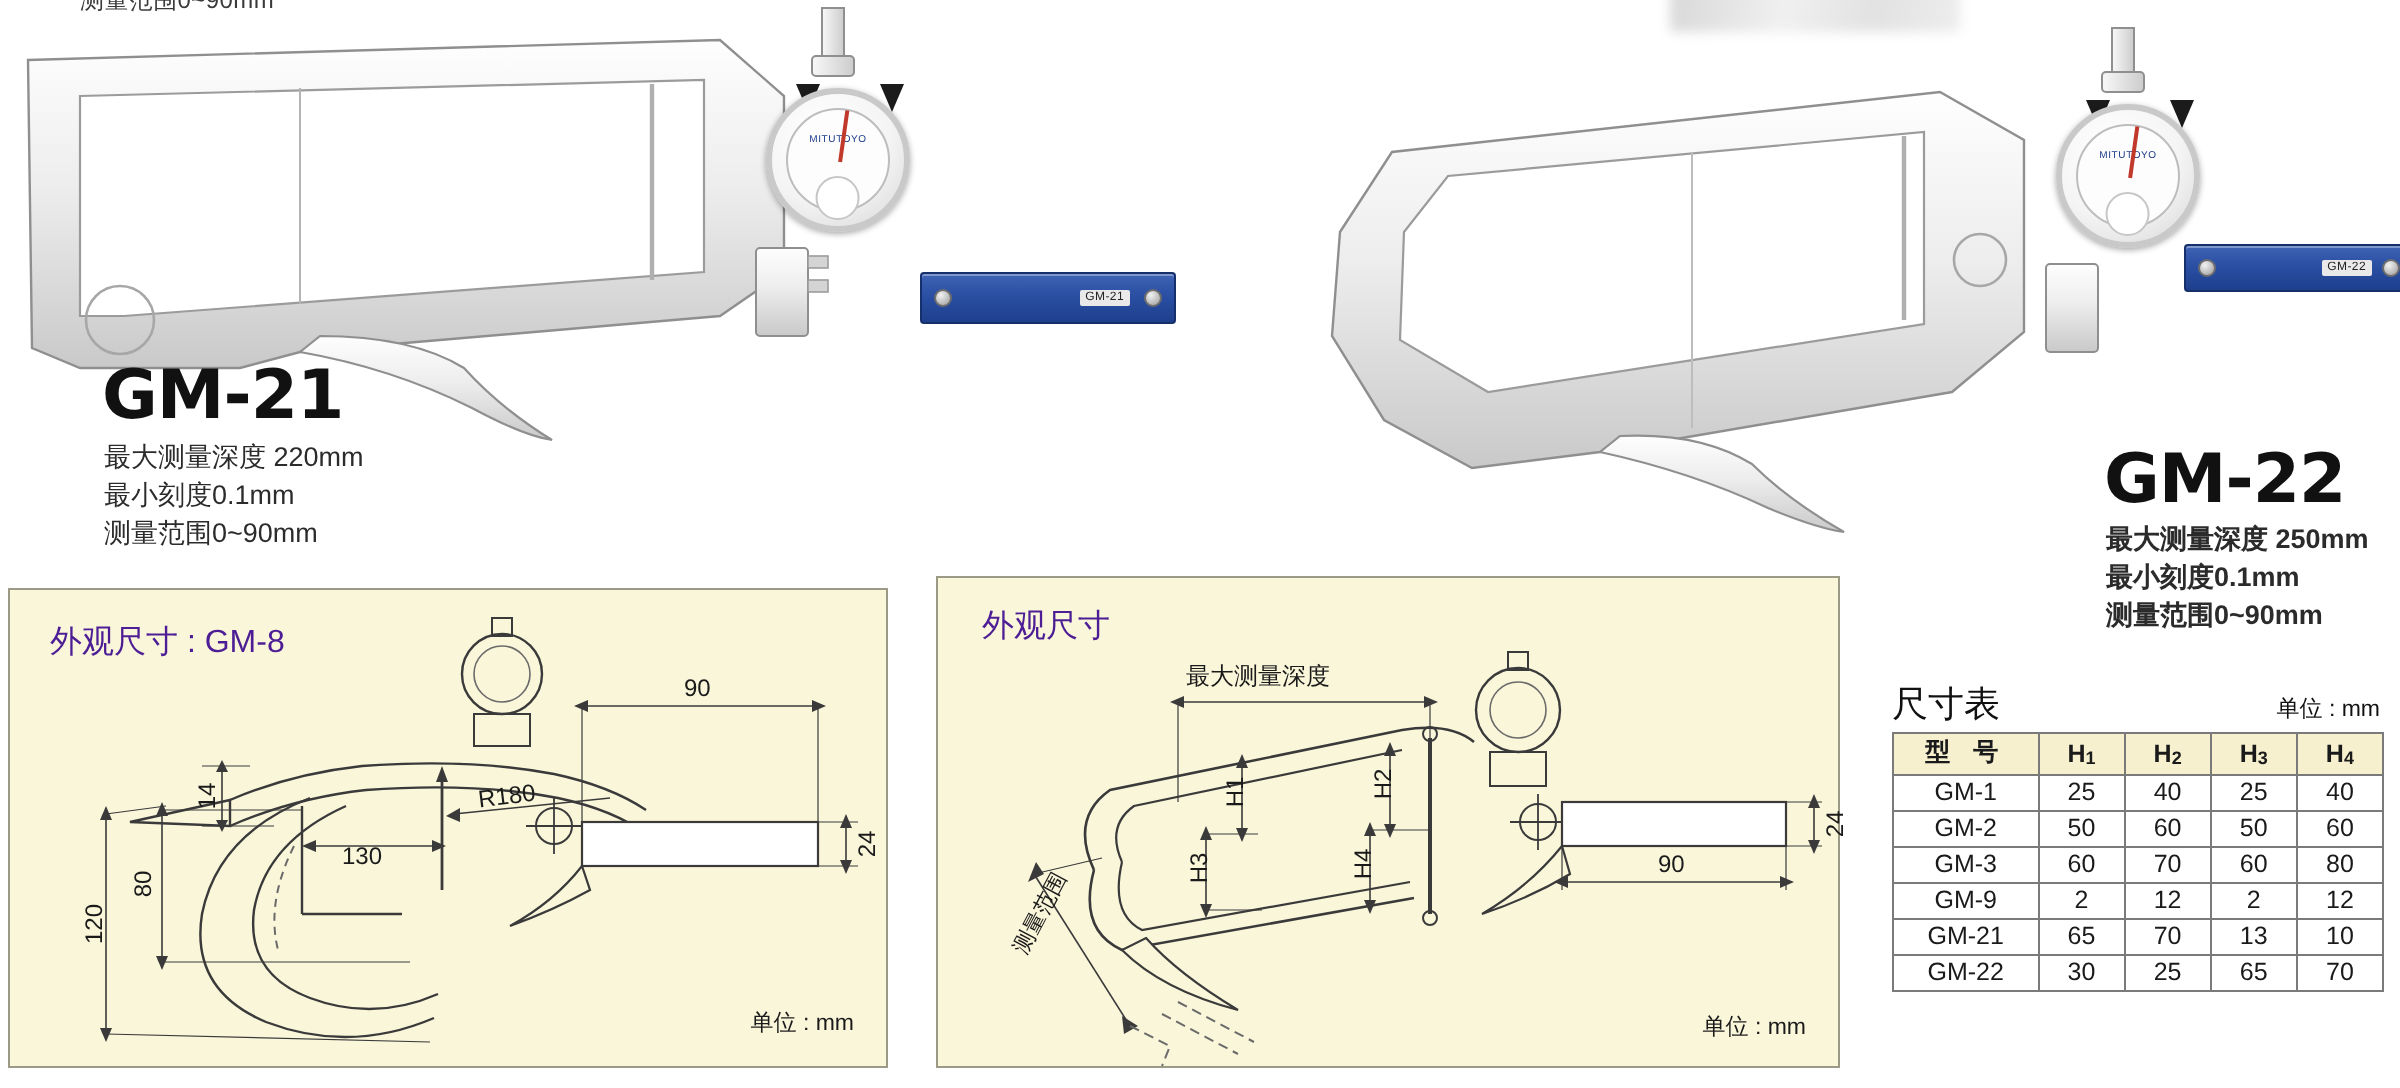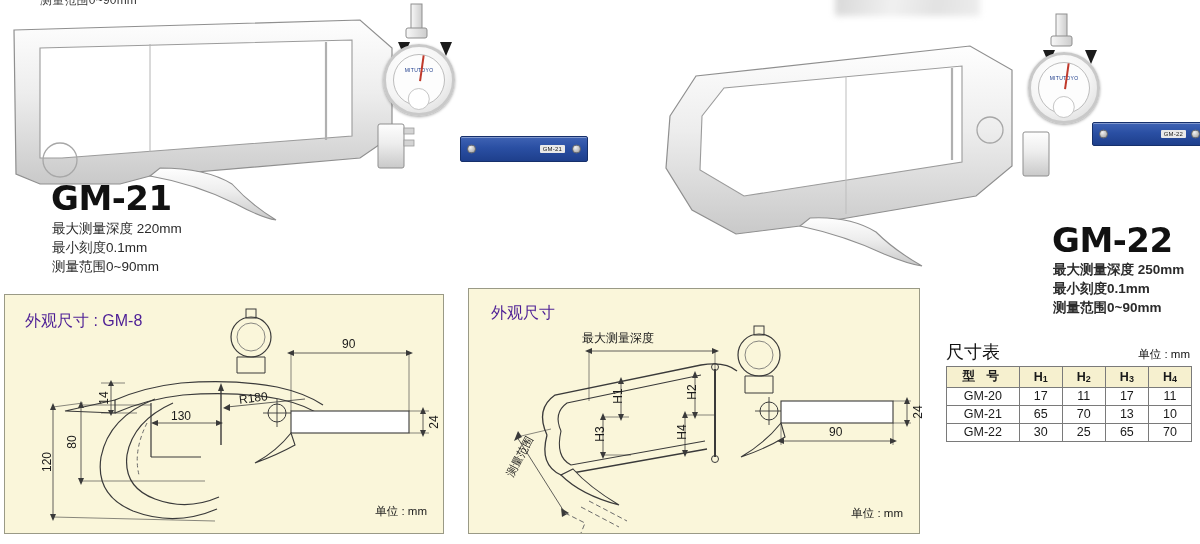--- a/index.html
+++ b/index.html
@@ -265,21 +265,21 @@
       <path d="M418,116 L418,138" stroke="#3a3a3a" stroke-width=".8"></path>
       <polygon points="415,119 421,119 418,112" fill="#3a3a3a" stroke="none"></polygon>
       <polygon points="415,135 421,135 418,142" fill="#3a3a3a" stroke="none"></polygon>
       <path d="M404,116 L424,116 M404,138 L424,138" stroke="#3a3a3a" stroke-width=".6"></path>
     </g>
   </svg>
 
   <div class="abs dim-v" style="left:92px; top:96px;">14</div>
   <div class="abs dim-v" style="left:60px; top:140px;">80</div>
   <div class="abs dim-v" style="left:32px; top:160px;">120</div>
-  <div class="abs dim" style="left:166px; top:114px;">130</div>
+  <div class="abs dim" style="left:166px; top:126px;">130</div>
   <div class="abs dim" style="left:234px; top:96px; transform:rotate(-7deg);">R180</div>
   <div class="abs dim" style="left:337px; top:42px;">90</div>
   <div class="abs dim-v" style="left:422px; top:120px;">24</div>
 
   <div class="abs unit-label" style="right:16px; bottom:14px;">单位 : mm</div>
 </div>
 
 <div class="abs panel" style="left:468px; top:288px; width:452px; height:246px;">
 
   <div class="abs panel-title" style="left:22px; top:14px;">外观尺寸</div>
@@ -346,21 +346,21 @@
       <polygon points="421,149 421,155 428,152" fill="#3a3a3a" stroke="none"></polygon>
       <path d="M312,134 L312,156 M424,134 L424,156" stroke="#3a3a3a" stroke-width=".6"></path>
 
       <path d="M438,112 L438,134" stroke="#3a3a3a" stroke-width=".8"></path>
       <polygon points="435,115 441,115 438,108" fill="#3a3a3a" stroke="none"></polygon>
       <polygon points="435,131 441,131 438,138" fill="#3a3a3a" stroke="none"></polygon>
       <path d="M424,112 L442,112 M424,134 L442,134" stroke="#3a3a3a" stroke-width=".6"></path>
     </g>
   </svg>
 
-  <div class="abs dim" style="left:113px; top:41px;">最大测量深度</div>
+  <div class="abs dim" style="left:124px; top:41px;">最大测量深度</div>
   <div class="abs dim-rot" style="left:29px; top:160px;">测量范围</div>
   <div class="abs dim-v" style="left:141px; top:100px;">H1</div>
   <div class="abs dim-v" style="left:123px; top:138px;">H3</div>
   <div class="abs dim-v" style="left:215px; top:96px;">H2</div>
   <div class="abs dim-v" style="left:205px; top:136px;">H4</div>
   <div class="abs dim" style="left:360px; top:136px;">90</div>
   <div class="abs dim-v" style="left:442px; top:116px;">24</div>
 
   <div class="abs unit-label" style="right:16px; bottom:12px;">单位 : mm</div>
 </div>
@@ -375,25 +375,46 @@
       <tr>
         <th><span>型 号</span></th>
         <th><span>H</span><span class="sub">1</span></th>
         <th><span>H</span><span class="sub">2</span></th>
         <th><span>H</span><span class="sub">3</span></th>
         <th><span>H</span><span class="sub">4</span></th>
       </tr>
     </thead>
     <tbody id="tbl-body">
         <tr>
-          <td>GM-20</td>
-          <td>17</td>
-          <td>11</td>
-          <td>17</td>
-          <td>11</td>
+          <td>GM-1</td>
+          <td>25</td>
+          <td>40</td>
+          <td>25</td>
+          <td>40</td>
+        </tr>
+        <tr>
+          <td>GM-2</td>
+          <td>50</td>
+          <td>60</td>
+          <td>50</td>
+          <td>60</td>
+        </tr>
+        <tr>
+          <td>GM-3</td>
+          <td>60</td>
+          <td>70</td>
+          <td>60</td>
+          <td>80</td>
+        </tr>
+        <tr>
+          <td>GM-9</td>
+          <td>2</td>
+          <td>12</td>
+          <td>2</td>
+          <td>12</td>
         </tr>
         <tr>
           <td>GM-21</td>
           <td>65</td>
           <td>70</td>
           <td>13</td>
           <td>10</td>
         </tr>
         <tr>
           <td>GM-22</td>

